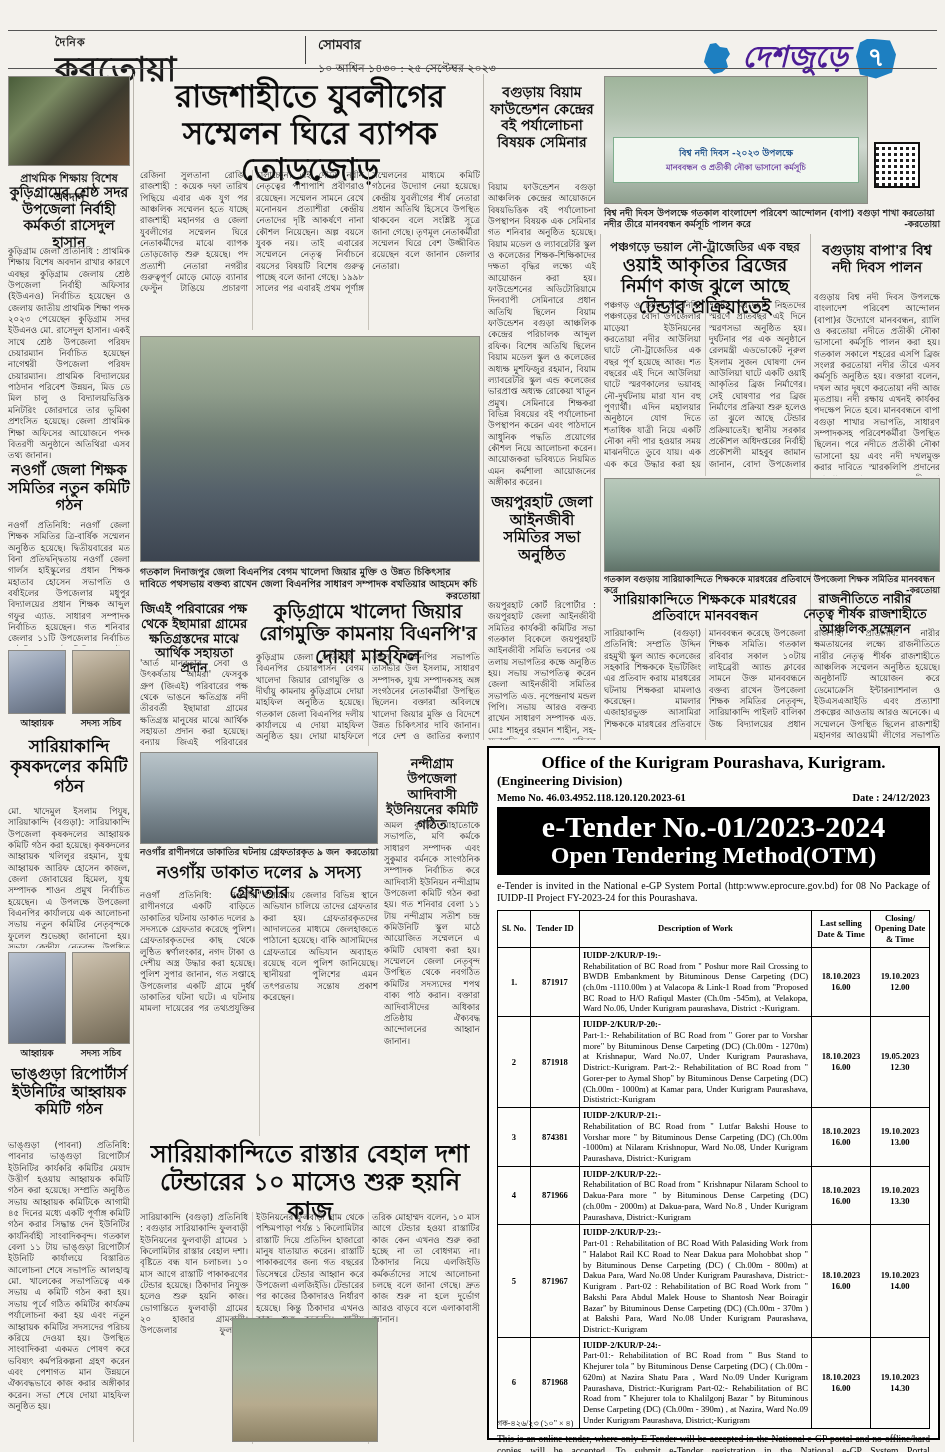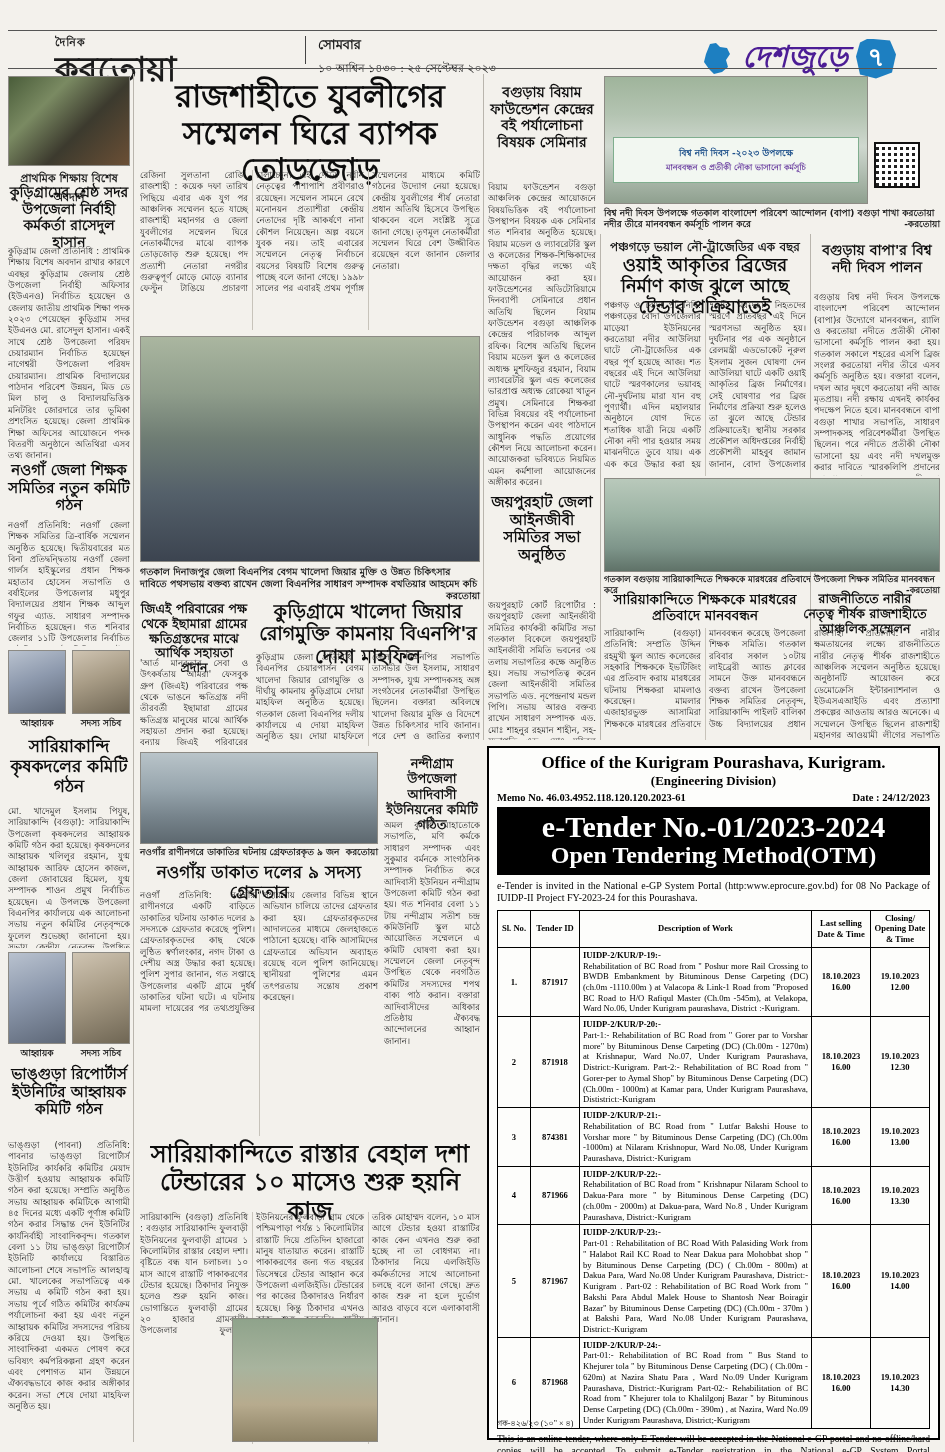--- a/index.html
+++ b/index.html
@@ -37,21 +37,21 @@
   .ph-portrait{background:linear-gradient(160deg,#b9c2cf 0%,#8d99ad 45%,#5e6878 100%);}
   .ph-portrait2{background:linear-gradient(160deg,#cfc4b2 0%,#a79b85 45%,#6f6654 100%);}
   .qr{background:repeating-linear-gradient(0deg,#111 0 3px,#fff 3px 6px),
                repeating-linear-gradient(90deg,#111 0 3px,#fff 3px 6px);
       background-blend-mode:screen;border:2px solid #111;}
   
   .tender-box{position:absolute;left:487px;top:746px;width:453px;height:694px;background:#fdfdfb;
               border:2px solid #000;box-shadow:0 0 0 1px #fff inset;
               font-family:"Liberation Serif",serif;color:#000;padding:6px 8px;box-sizing:border-box;}
   .t-office{font-size:17px;font-weight:bold;text-align:center;line-height:1.1;}
-  .t-div{font-size:13px;font-weight:bold;text-align:center;}
+  .t-div{font-size:13px;font-weight:bold;}
   .t-memoline{display:flex;justify-content:space-between;font-size:10.5px;font-weight:bold;margin-top:3px;}
   .t-banner{background:#000;color:#fff;text-align:center;margin-top:4px;padding:4px 0 6px;}
   .t-banner .l1{font-size:30px;font-weight:bold;line-height:1.05;}
   .t-banner .l2{font-size:24px;font-weight:bold;line-height:1.1;}
   .t-intro{font-size:10px;text-align:justify;margin-top:5px;line-height:1.25;}
   table.tnd{border-collapse:collapse;width:100%;margin-top:5px;}
   table.tnd th,table.tnd td{border:1px solid #000;font-size:8.6px;line-height:1.25;padding:2px 3px;vertical-align:middle;}
   table.tnd th{font-weight:bold;text-align:center;}
   td.c{text-align:center;font-weight:bold;}
   td.desc{text-align:justify;}
@@ -194,21 +194,21 @@
         <td class="c">871917</td>
         <td class="desc"><span class="t-ref">IUIDP-2/KUR/P-19:-</span><span>Rehabilitation of BC Road from " Poshur more Rail Crossing to BWDB Embankment by Bituminous Dense Carpeting (DC) (ch.0m -1110.00m ) at Valacopa &amp; Link-1 Road from "Proposed BC Road to H/O Rafiqul Master (Ch.0m -545m), at Velakopa, Ward No.06, Under Kurigram paurashava, District :-Kurigram.</span></td>
         <td class="c">18.10.2023 16.00</td>
         <td class="c">19.10.2023 12.00</td>
       </tr>
       <tr>
         <td class="c">2</td>
         <td class="c">871918</td>
         <td class="desc"><span class="t-ref">IUIDP-2/KUR/P-20:-</span><span>Part-1:- Rehabilitation of BC Road from " Gorer par to Vorshar more" by Bituminous Dense Carpeting (DC) (Ch.00m - 1270m) at Krishnapur, Ward No.07, Under Kurigram Paurashava, District:-Kurigram. Part-2:- Rehabilitation of BC Road from " Gorer-per to Aymal Shop" by Bituminous Dense Carpeting (DC) (Ch.00m - 1000m) at Kamar para, Under Kurigram Paurashava, Dististrict:-Kurigram</span></td>
         <td class="c">18.10.2023 16.00</td>
-        <td class="c">19.10.2023 12.30</td>
+        <td class="c">19.05.2023 12.30</td>
       </tr>
       <tr>
         <td class="c">3</td>
         <td class="c">874381</td>
         <td class="desc"><span class="t-ref">IUIDP-2/KUR/P-21:-</span><span>Rehabilitation of BC Road from " Lutfar Bakshi House to Vorshar more " by Bituminous Dense Carpeting (DC) (Ch.00m -1000m) at Nilaram Krishnopur, Ward No.08, Under Kurigram Paurashava, District:-Kurigram</span></td>
         <td class="c">18.10.2023 16.00</td>
         <td class="c">19.10.2023 13.00</td>
       </tr>
       <tr>
         <td class="c">4</td>

